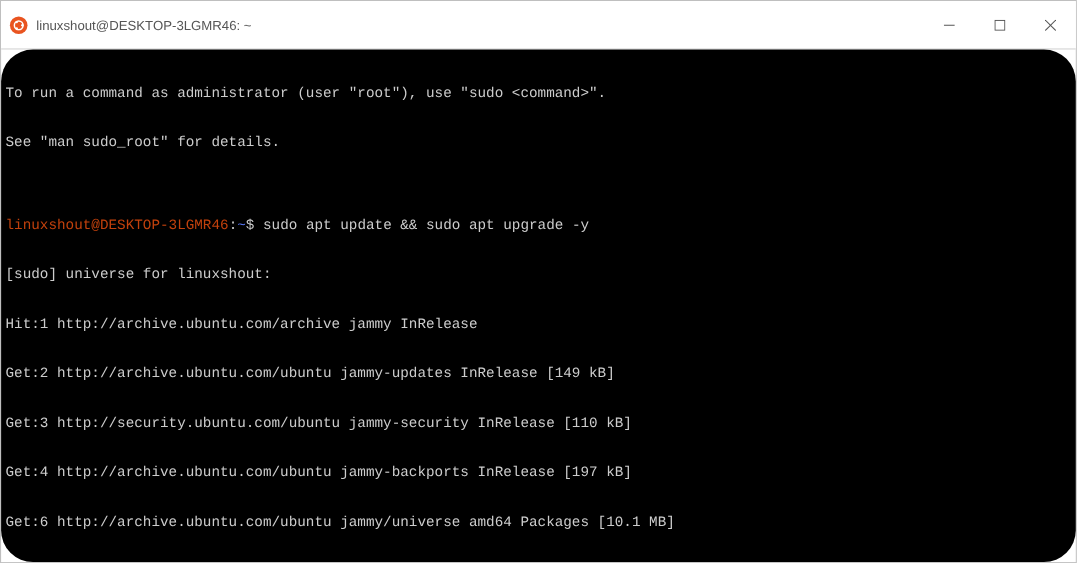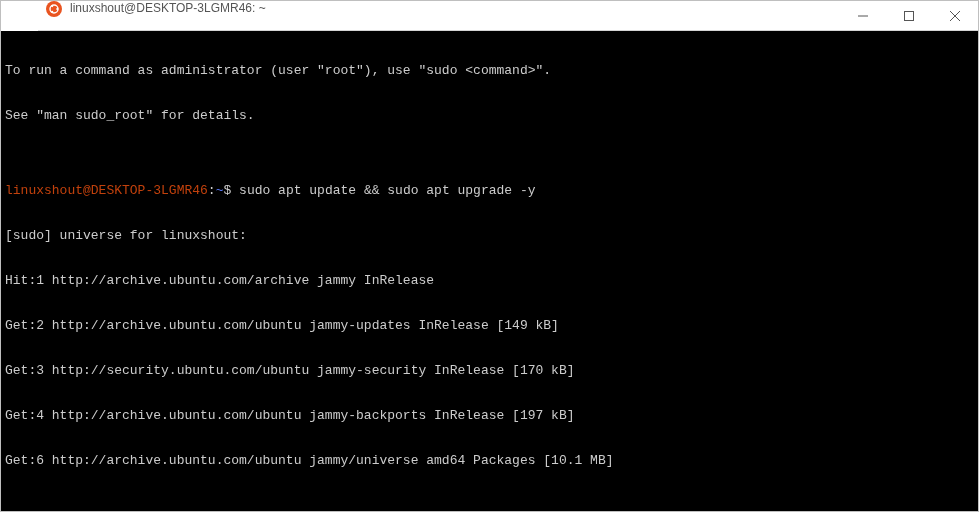--- a/index.html
+++ b/index.html
@@ -12,26 +12,26 @@
     }
     .window {
       width: 979px;
       height: 512px;
       border: 1px solid #bfbfbf;
       display: flex;
       flex-direction: column;
       background: #fff;
     }
     .titlebar {
-      height: 30px;
+      height: 44px;
       background: #ffffff;
       display: flex;
+      align-items: center;
       border-bottom: 1px solid #d4d4d4;
       user-select: none;
-      margin-left: 37px;
     }
     .titlebar .icon {
       width: 16px;
       height: 16px;
       border-radius: 50%;
       background: #e95420;
       margin: 0 8px 0 8px;
       display: flex;
       align-items: center;
       justify-content: center;
@@ -62,20 +62,21 @@
       flex: 1;
       background: #000;
       color: #cccccc;
       font-family: Consolas, "Courier New", monospace;
       font-size: 13px;
       line-height: 15px;
       padding: 2px 4px 4px 4px;
       white-space: pre;
       overflow: hidden;
       position: relative;
+      border-radius: 29px;
     }
     .line { white-space: pre; }
     .prompt-user { color: #c2410c; }
     .prompt-tilde { color: #5c7dff; }
     .prompt-sep { color: #cccccc; }
   </style>
 </head>
 <body>
 
 <div class="window">
@@ -110,21 +111,21 @@
   </div>
 
   <div class="terminal">
     <div class="line">To run a command as administrator (user "root"), use "sudo &lt;command&gt;".</div>
     <div class="line">See "man sudo_root" for details.</div>
     <div class="line"></div>
     <div class="line"><span class="prompt-user">linuxshout@DESKTOP-3LGMR46</span><span class="prompt-sep">:</span><span class="prompt-tilde">~</span><span class="prompt-sep">$ </span><span>sudo apt update &amp;&amp; sudo apt upgrade -y</span></div>
     <div class="line">[sudo] universe for linuxshout:</div>
     <div class="line">Hit:1 http://archive.ubuntu.com/archive jammy InRelease</div>
     <div class="line">Get:2 http://archive.ubuntu.com/ubuntu jammy-updates InRelease [149 kB]</div>
-    <div class="line">Get:3 http://security.ubuntu.com/ubuntu jammy-security InRelease [170 kB]</div>
+    <div class="line">Get:3 http://security.ubuntu.com/ubuntu jammy-security InRelease [110 kB]</div>
     <div class="line">Get:4 http://archive.ubuntu.com/ubuntu jammy-backports InRelease [197 kB]</div>
     <div class="line">Get:6 http://archive.ubuntu.com/ubuntu jammy/universe amd64 Packages [10.1 MB]</div>
     
     
     
     
     
     
     
   </div>

